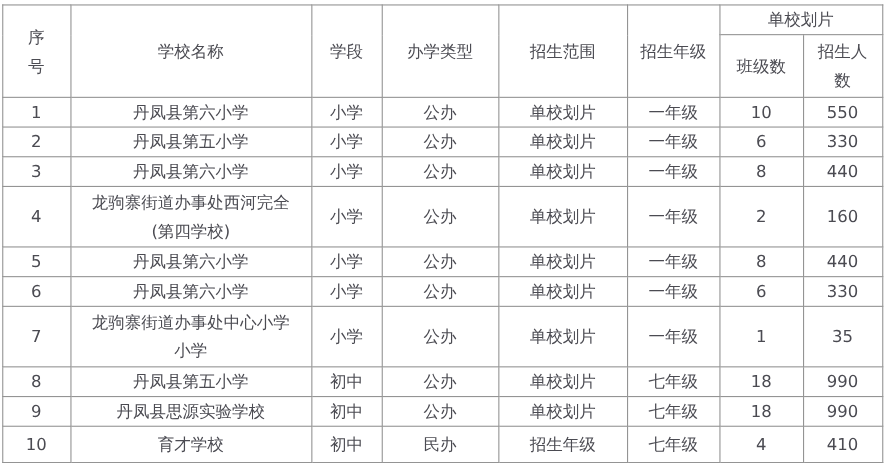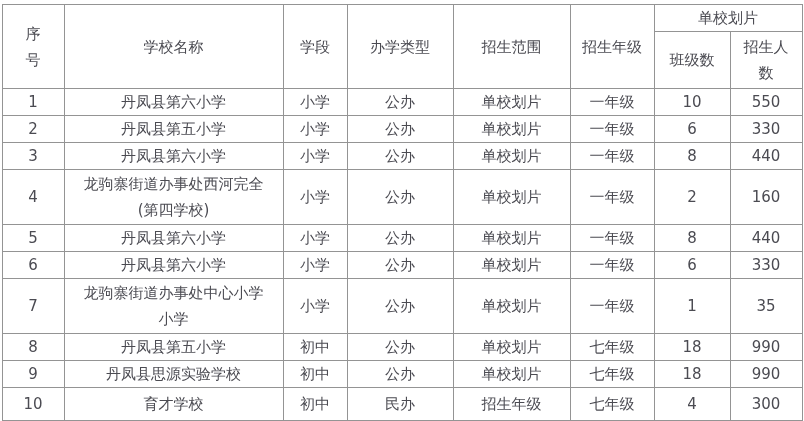--- a/index.html
+++ b/index.html
@@ -169,16 +169,16 @@
       <td>990</td>
     </tr>
     <tr class="r-last">
       <td>10</td>
       <td>育才学校</td>
       <td>初中</td>
       <td>民办</td>
       <td>招生年级</td>
       <td>七年级</td>
       <td>4</td>
-      <td>300</td>
+      <td>410</td>
     </tr>
   </tbody>
 </table>
 
 </body></html>

